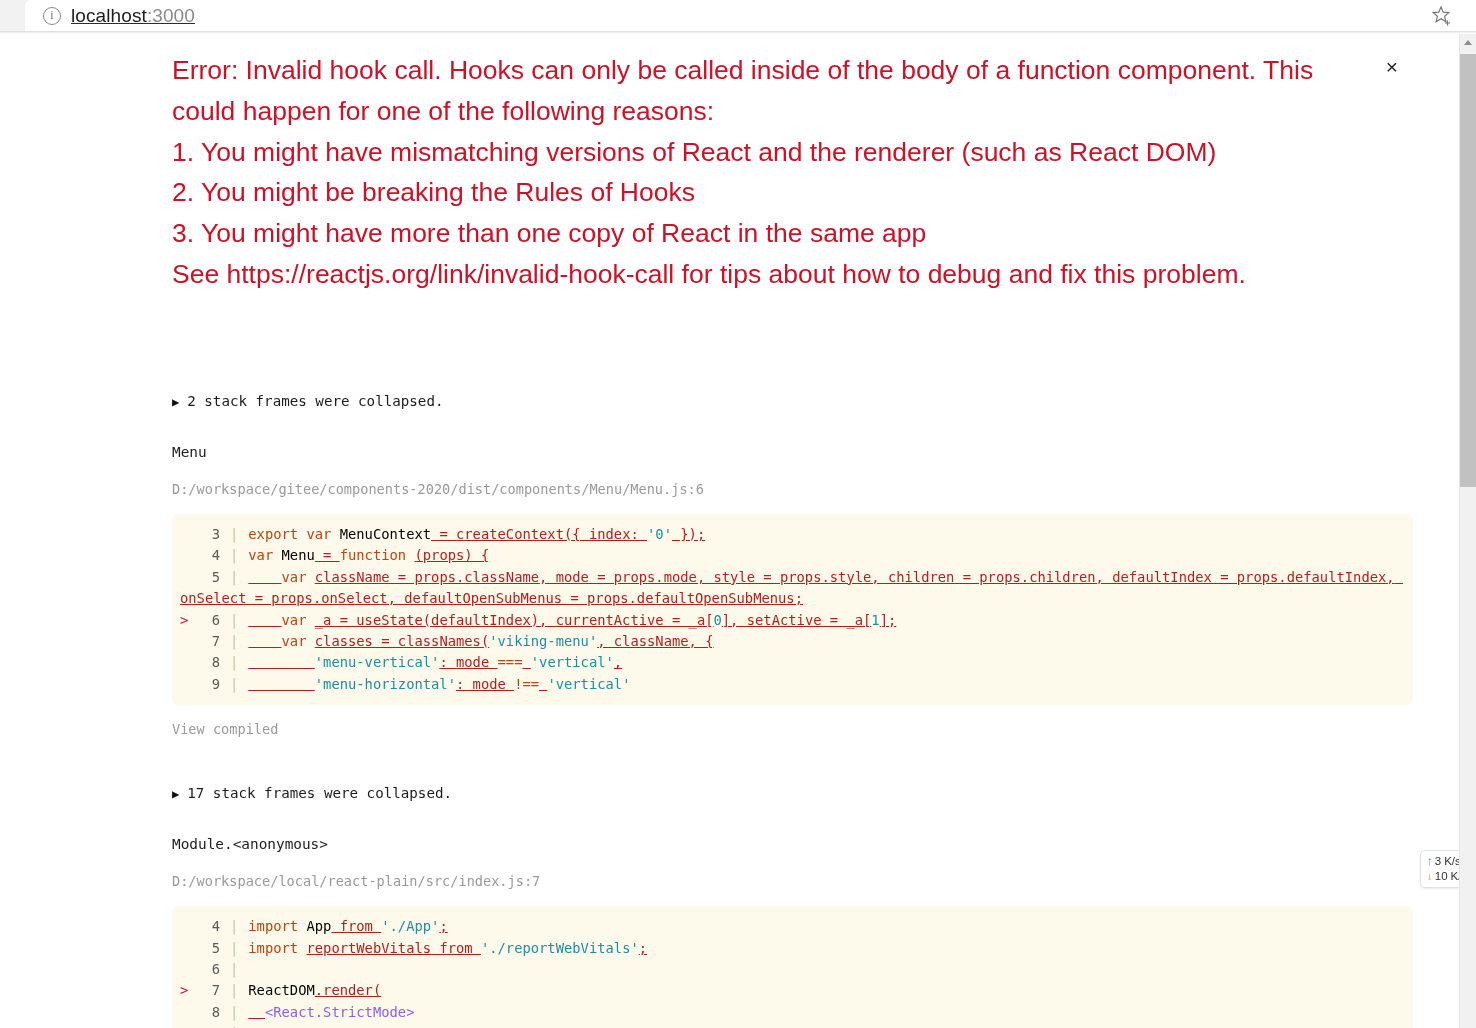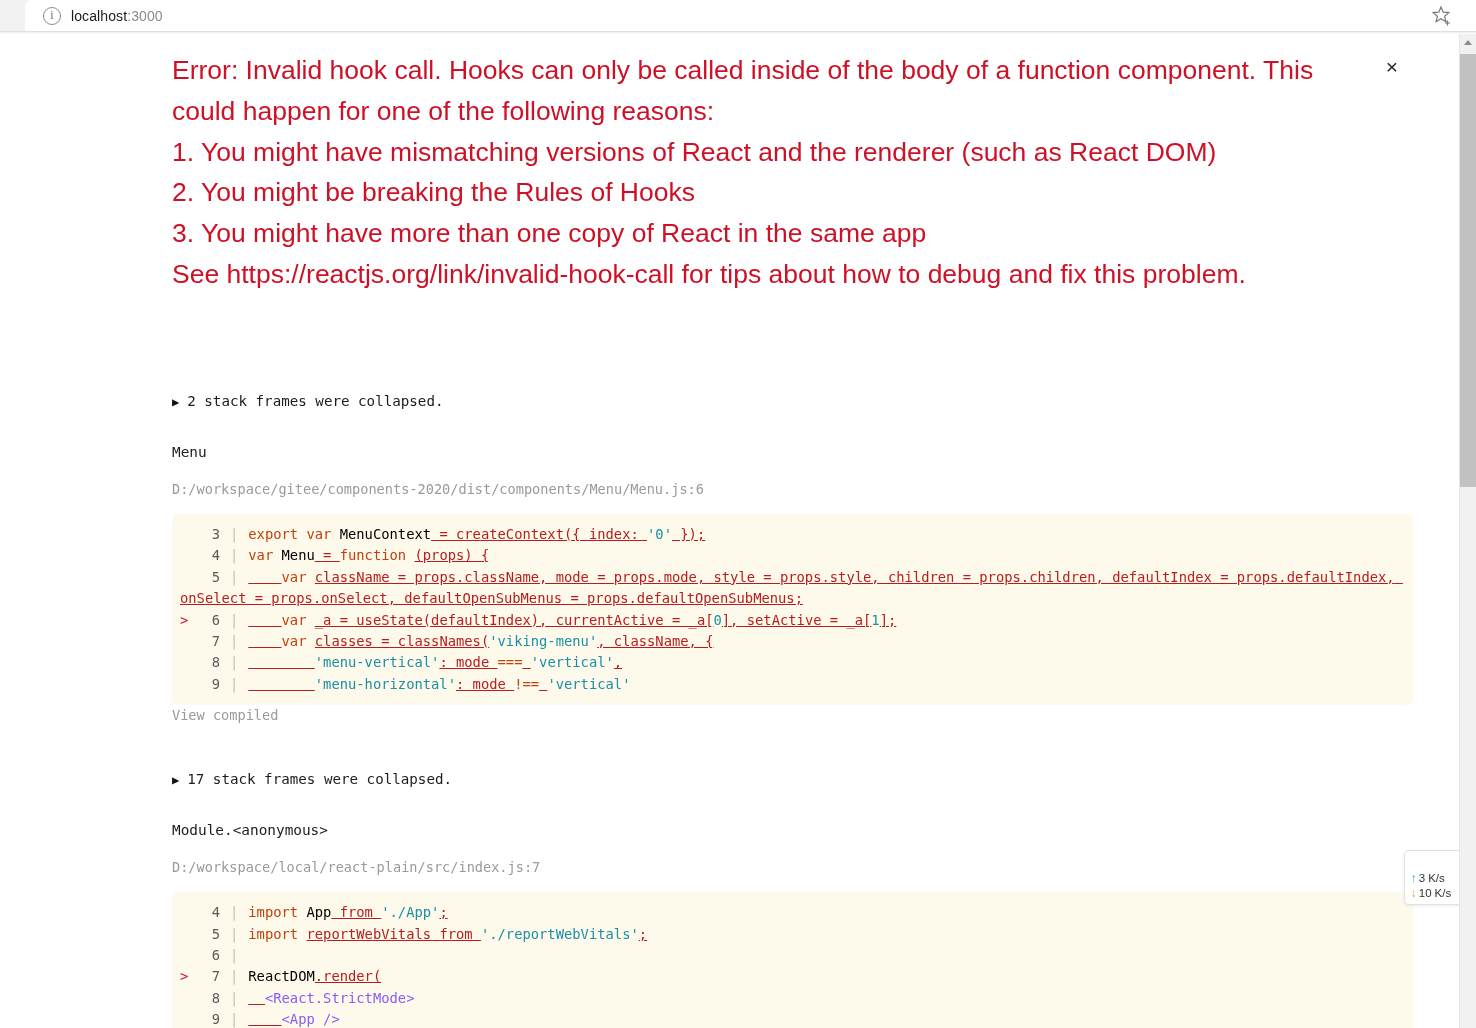--- a/index.html
+++ b/index.html
@@ -34,25 +34,26 @@
     border: 1.3px solid #8b8b8b;
     border-radius: 50%;
     color: #6e6e6e;
     font-size: 12px;
     line-height: 15px;
     text-align: center;
     font-family: "Liberation Serif", serif;
     flex: 0 0 auto;
   }
   .url-text {
-    font-size: 14px;
+    font-size: 19px;
     color: #2b2b2b;
     letter-spacing: 0.1px;
     white-space: nowrap;
     font-family: "Liberation Sans", sans-serif;
+    text-decoration: underline;
   }
   .url-text .url-host { color: #1c1c1c; }
   .url-text .url-port { color: #8a8a8a; }
   .star-icon {
     position: absolute;
     right: 22px;
     top: 4px;
     width: 24px; height: 24px;
   }
   .chrome-shadow {
@@ -181,20 +182,21 @@
   .tok-id   { color: #000000; }
   .tok-str  { color: #1a8fa5; }
   .tok-num  { color: #1a8fa5; }
   .tok-plain{ color: #b91c1c; text-decoration: underline; }
   .tok-tag  { color: #8b5cf6; }
 
   .view-compiled {
     font-family: "DejaVu Sans Mono", monospace;
     font-size: 13.6px;
     color: #9a9a9a;
+    margin-top: 14px;
     display: inline-block;
     cursor: pointer;
     line-height: 20px;
   }
 
   
   .scrollbar {
     position: absolute;
     top: 34px;
     right: 0;
@@ -223,29 +225,29 @@
     top: 20px; left: 0;
     width: 17px;
     height: 433px;
     background: #c1c1c1;
     cursor: pointer;
   }
 
   
   .net-widget {
     position: absolute;
-    right: 16px;
+    right: 0px;
     top: 816px;
     width: 56px;
     background: #ffffff;
     border: 1px solid #e2e2e2;
     border-right: none;
     border-top-left-radius: 5px;
     border-bottom-left-radius: 5px;
-    padding: 20px 4px 3px 6px;
+    padding: 3px 4px 3px 6px;
     font-family: "Liberation Sans", sans-serif;
     font-size: 11.5px;
     color: #444;
     line-height: 15px;
     box-shadow: 0 1px 3px rgba(0,0,0,0.08);
   }
   .net-row { white-space: nowrap; }
   .net-up { color: #3fae4a; font-weight: bold; }
   .net-down { color: #f0922b; font-weight: bold; }
   .net-val { color: #333; margin-left: 2px; }

